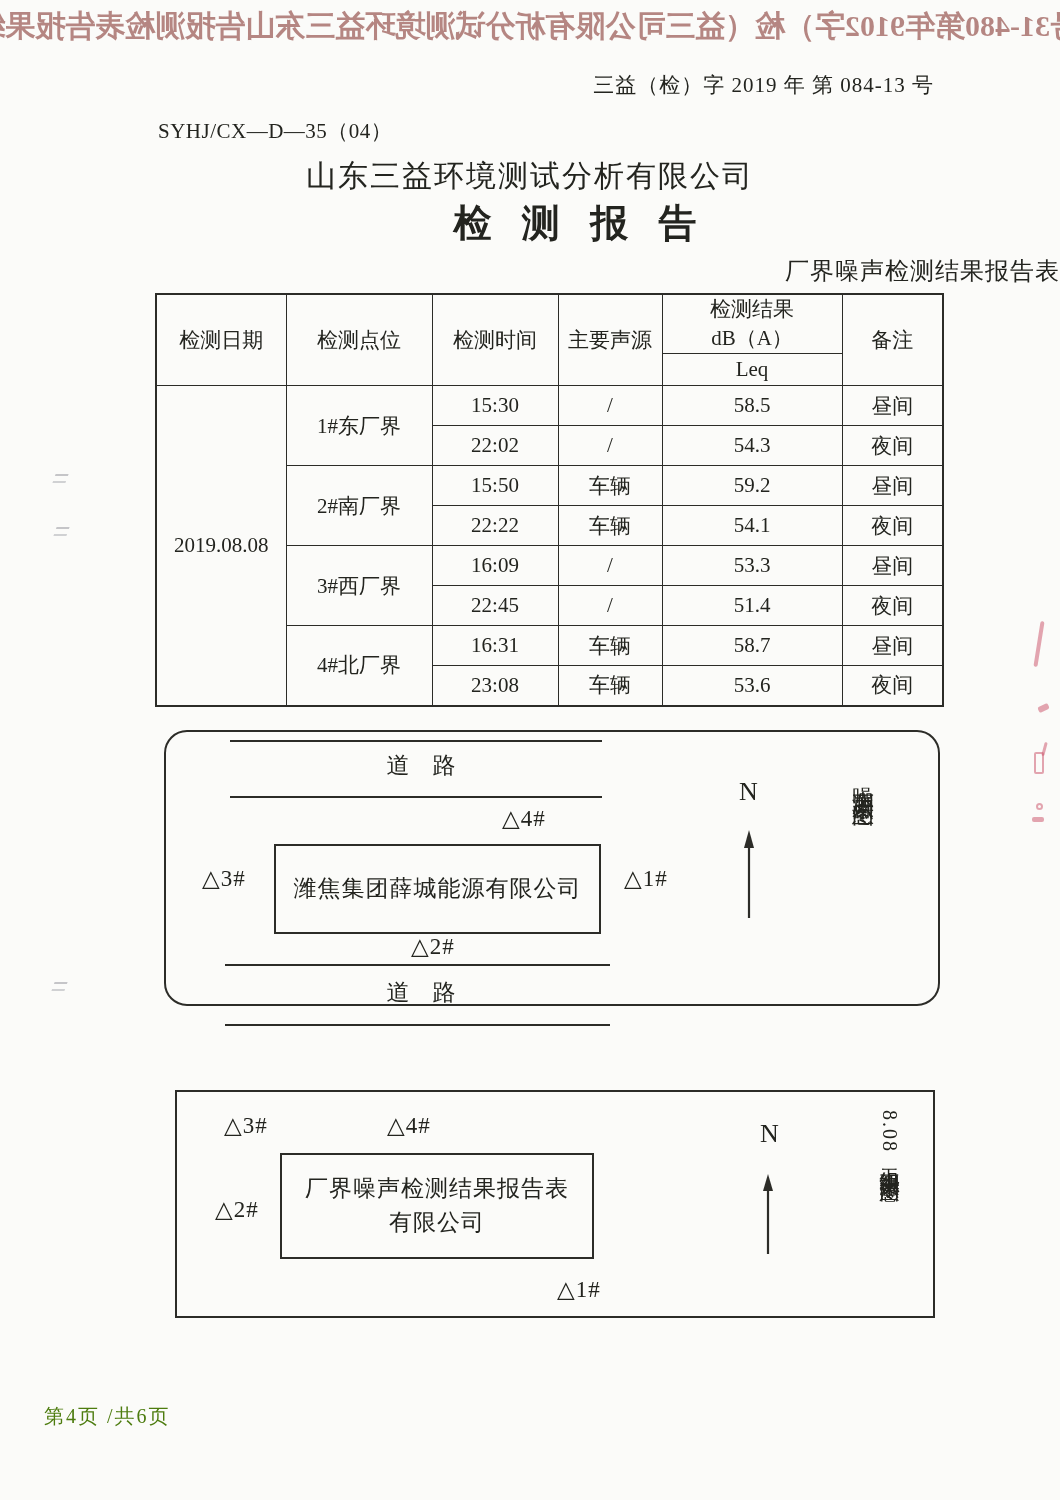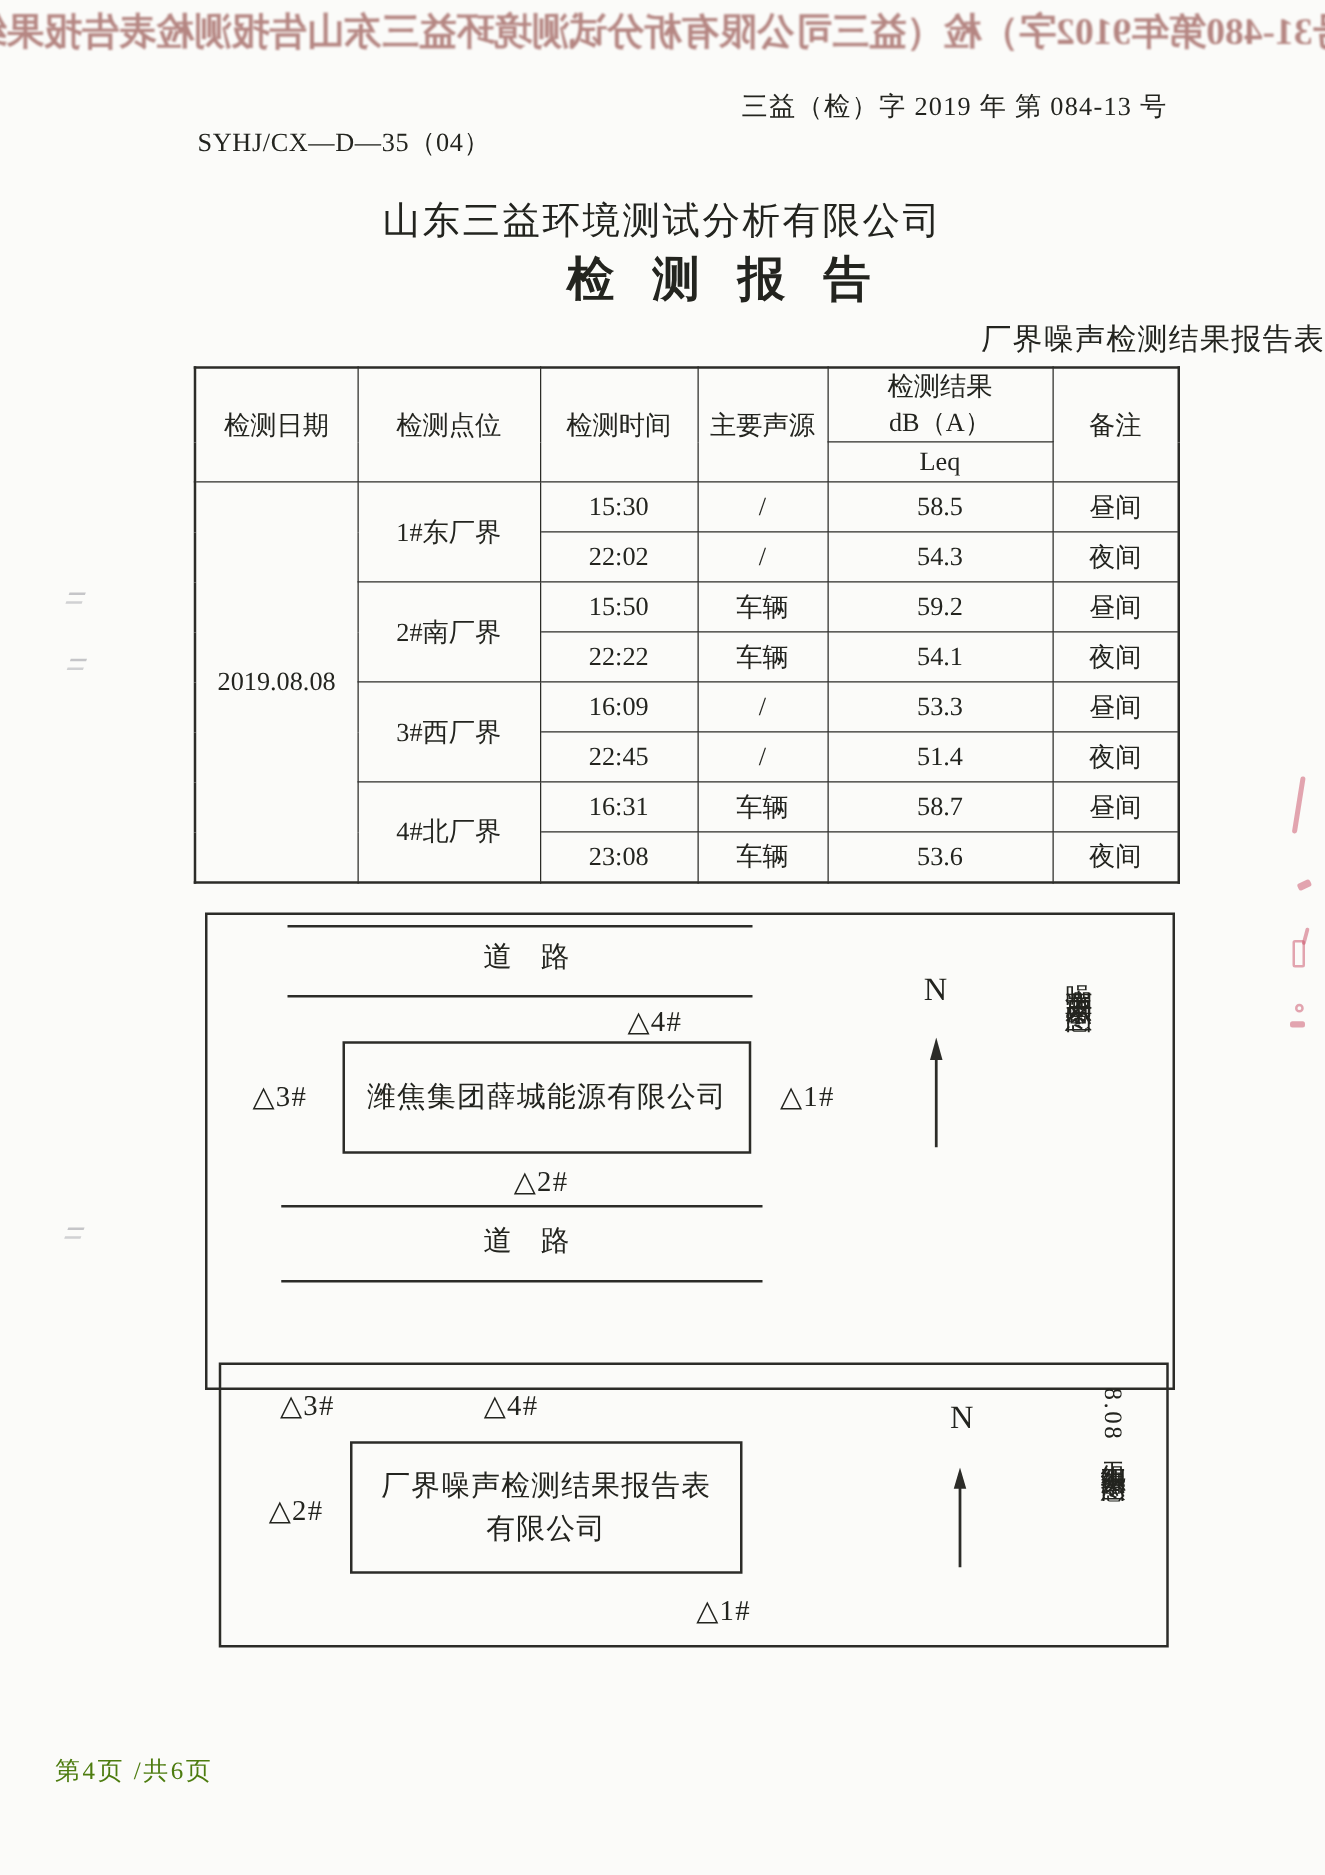--- a/index.html
+++ b/index.html
@@ -20,41 +20,41 @@
     user-select:none;
   }
   .gray-mark { position:absolute; width:13px; height:9px;
     border-top:2px solid rgba(110,112,122,.38);
     border-bottom:2px solid rgba(110,112,122,.30);
     transform:skewX(-20deg); }
   .pink-mark { position:absolute; background:rgba(201,78,102,.5); border-radius:2px; }
   .pink-outline { position:absolute; border:2px solid rgba(201,78,102,.5); border-radius:2px; background:transparent; }
   
   .doc-number { position:absolute; top:71px; right:126px; font-size:21px; letter-spacing:1px; }
-  .form-code  { position:absolute; top:100px; left:158px; font-size:21px; letter-spacing:.5px; }
+  .form-code  { position:absolute; top:117px; left:158px; font-size:21px; letter-spacing:.5px; }
   .company-name { position:absolute; top:156px; left:0; width:100%; text-align:center;
     font-size:30px; letter-spacing:2px; }
   .report-title { position:absolute; top:198px; left:0; width:100%; text-align:center;
     font-size:38px; font-weight:bold; letter-spacing:.8em; text-indent:.8em;margin-left:45px; }
   .table-title { position:absolute; top:255px; left:0; width:100%; text-align:right;
     font-size:24px; letter-spacing:1px; }
   
   table.results { position:absolute; top:293px; left:155px; width:787px;
     border-collapse:collapse; table-layout:fixed; }
   table.results th, table.results td {
     border:1.6px solid #2c2c28; text-align:center; vertical-align:middle;
     font-size:21px; font-weight:normal; padding:0; }
   table.results { border:2px solid #2c2c28; }
   tr.h1 th { height:58px; }
   tr.h2 th { height:32px; }
   tr.body-row td { height:40px; }
   .result-head-line { line-height:29px; }
   
   .diagram { position:absolute; border:2px solid #2c2c28; background:transparent; }
-  .diagram1 { top:730px; left:164px; width:776px; height:382px; }
+  .diagram1 { top:730px; left:164px; width:776px; height:276px;border-radius:23px; }
   .diagram2 { top:1090px; left:175px; width:760px; height:228px; }
   .hline { position:absolute; height:0; border-top:2px solid #2c2c28; }
   .road-label { position:absolute; font-size:23px; letter-spacing:1em; text-indent:1em; text-align:center; }
   .site-box { position:absolute; border:2px solid #2c2c28; display:flex;
     flex-direction:column; align-items:center; justify-content:center;
     font-size:23px; letter-spacing:1px; line-height:34px; }
   .point-marker { position:absolute; font-size:23px; letter-spacing:1px; white-space:nowrap; }
   .north-letter { position:absolute; font-size:26px; font-family:"Liberation Serif","DejaVu Serif",serif; }
   .north-arrow { position:absolute; }
   .side-label { position:absolute; writing-mode:vertical-rl; text-orientation:mixed;
@@ -164,21 +164,21 @@
       <td>夜间</td>
     </tr>
   </tbody>
     </table>
 
   <div class="diagram diagram1">
     <div class="hline" style="left:64px; top:8px; width:372px;"></div>
     <div class="road-label" style="left:155px; top:18px; width:200px;">道路</div>
     <div class="hline" style="left:64px; top:64px; width:372px;"></div>
     <div class="point-marker" style="left:336px; top:73px;">△4#</div>
-    <div class="site-box" style="left:108px; top:101px; width:327px; height:90px;">
+    <div class="site-box" style="left:108px; top:112px; width:327px; height:90px;">
       <div>潍焦集团薛城能源有限公司</div>
     </div>
     <div class="point-marker" style="left:36px; top:133px;">△3#</div>
     <div class="point-marker" style="left:458px; top:133px;">△1#</div>
     <div class="point-marker" style="left:245px; top:201px;">△2#</div>
     <div class="hline" style="left:59px; top:232px; width:385px;"></div>
     <div class="road-label" style="left:155px; top:245px; width:200px;">道路</div>
     <div class="hline" style="left:59px; top:292px; width:385px;"></div>
     <div class="north-letter" style="left:573px; top:45px;">N</div>
     <svg class="north-arrow" style="left:574px; top:98px;" width="18" height="88" viewBox="0 0 18 88">

